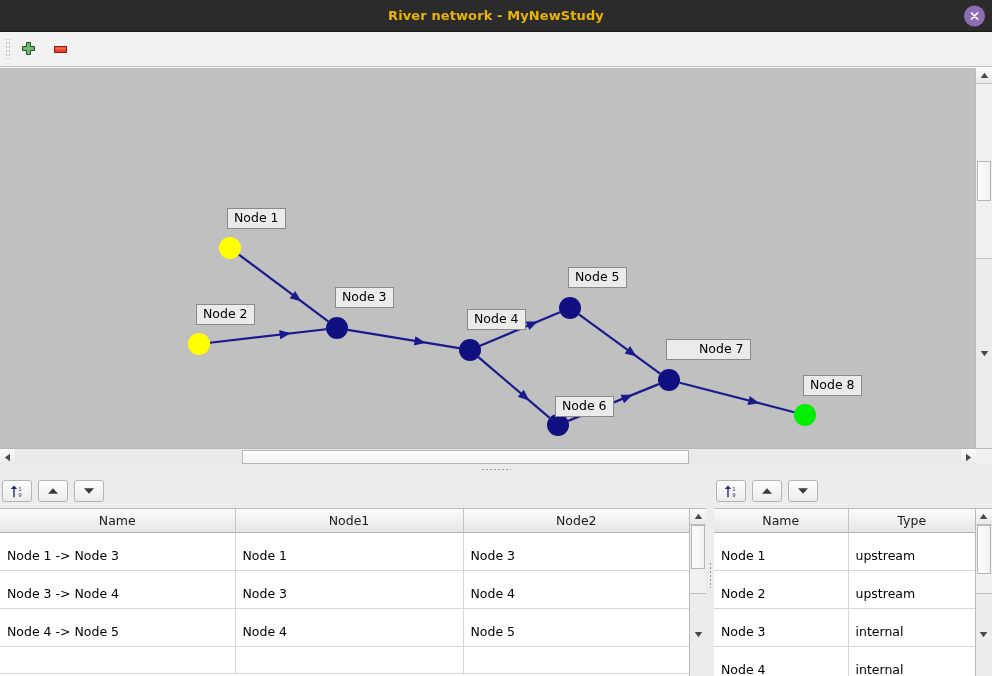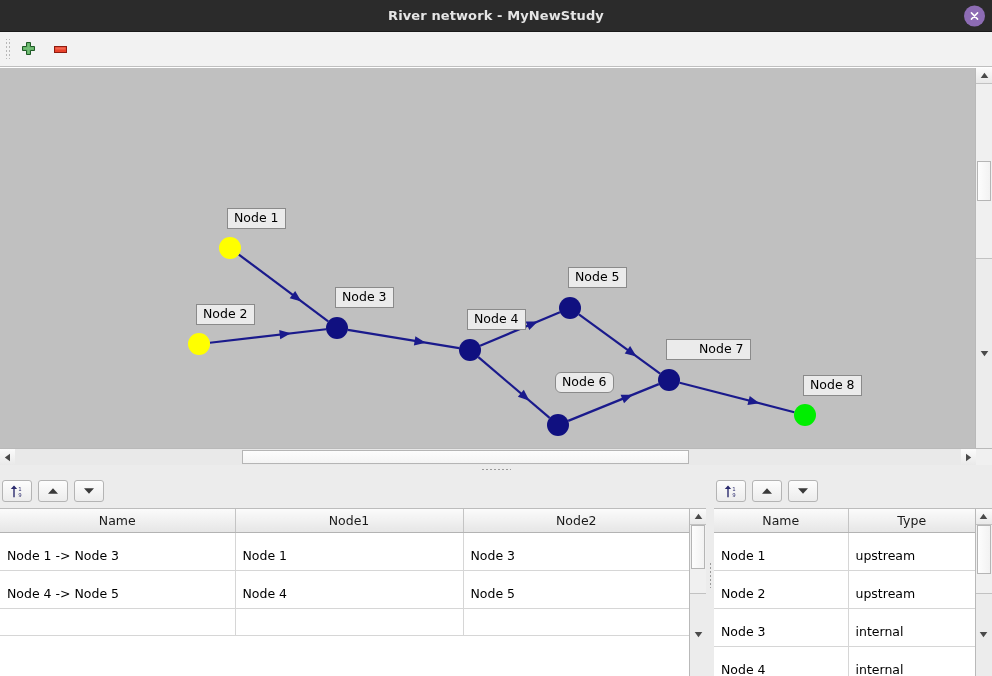--- a/index.html
+++ b/index.html
@@ -23,21 +23,21 @@
     position: relative;
     height: 31px;
     background: #2b2b2b;
     border-bottom: 1px solid #1a1a1a;
     display: flex;
     align-items: center;
     justify-content: center;
     flex: 0 0 auto;
   }
   .titlebar-text {
-    color: #e5e5e5;
+    color: #eab308;
     font-size: 13px;
     font-weight: bold;
     letter-spacing: 0.1px;
     white-space: nowrap;
   }
   .close-btn {
     position: absolute;
     right: 7px; top: 50%;
     transform: translateY(-50%);
     width: 21px; height: 21px;
@@ -312,21 +312,21 @@
             <circle cx="558" cy="357" r="11" fill="#101080"></circle>
             <circle cx="669" cy="312" r="11" fill="#101080"></circle>
             <circle cx="805" cy="347" r="11" fill="#00ee00"></circle>
           </svg>
 
       <div class="node-label" style="left: 227px; top: 140px;">Node 1</div>
           <div class="node-label" style="left: 196px; top: 236px;">Node 2</div>
           <div class="node-label" style="left: 335px; top: 219px;">Node 3</div>
           <div class="node-label" style="left: 467px; top: 241px;">Node 4</div>
           <div class="node-label" style="left: 568px; top: 199px;">Node 5</div>
-          <div class="node-label" style="left: 555px; top: 304px; border-radius: 6px;">Node 6</div>
+          <div class="node-label" style="left: 555px; top: 328px;">Node 6</div>
           <div class="node-label" style="left: 666px; top: 271px; padding-left: 32px;">Node 7</div>
           <div class="node-label" style="left: 803px; top: 307px;">Node 8</div>
         </div>
       <div class="vscroll">
         <div class="sb-btn">
           <svg width="9" height="7" viewBox="0 0 9 7">
             <path d="M4.5 0.8 L8.3 6 L0.7 6 Z" fill="#4a4a4a"></path>
           </svg>
         </div>
         <div class="sb-track">
@@ -397,20 +397,25 @@
                   <th>Name</th>
                   <th>Node1</th>
                   <th>Node2</th>
                 </tr>
               </thead>
             <tbody>
                 <tr>
                   <td>Node 1 -&gt; Node 3</td>
                   <td>Node 1</td>
                   <td>Node 3</td>
+                </tr>
+                <tr>
+                  <td>Node 3 -&gt; Node 4</td>
+                  <td>Node 3</td>
+                  <td>Node 4</td>
                 </tr>
                 <tr>
                   <td>Node 4 -&gt; Node 5</td>
                   <td>Node 4</td>
                   <td>Node 5</td>
                 </tr>
                 <tr class="blank">
                   <td>&nbsp;</td>
                   <td>&nbsp;</td>
                   <td>&nbsp;</td>

